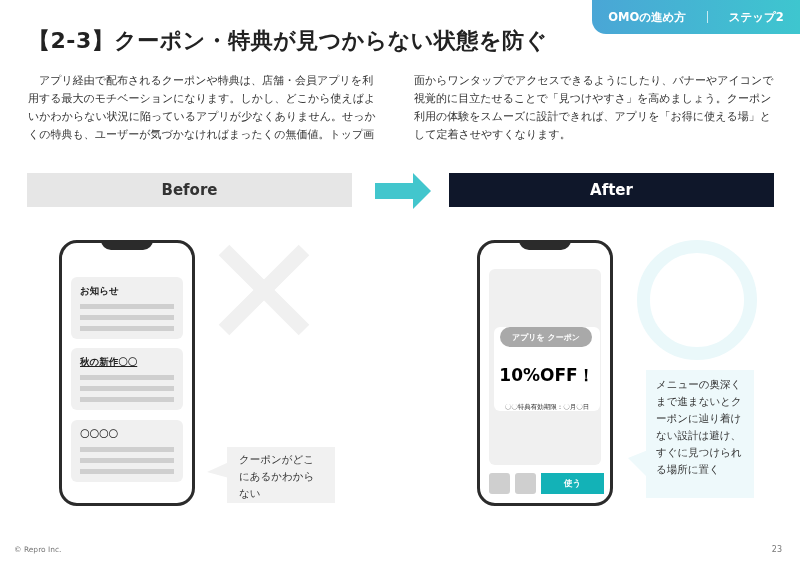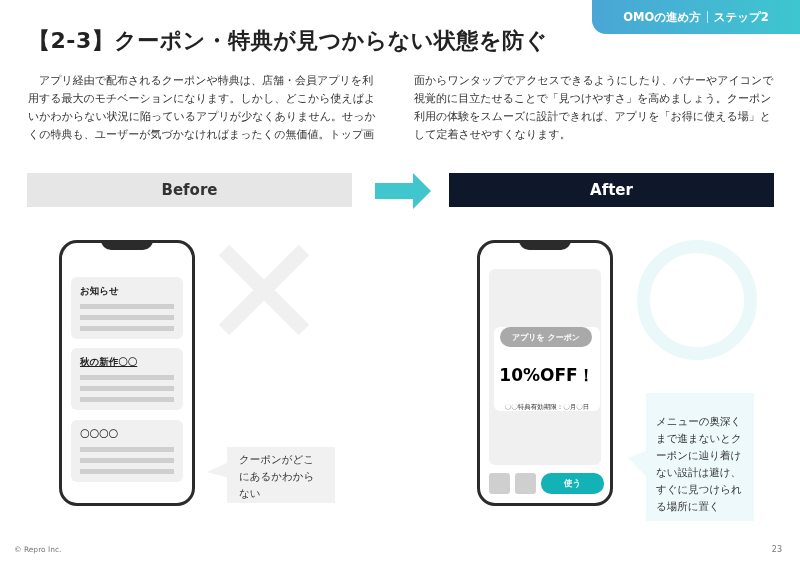--- a/index.html
+++ b/index.html
@@ -4,21 +4,21 @@
 <style>
   * { box-sizing: border-box; margin: 0; padding: 0; }
   html, body { width: 800px; height: 566px; background: #ffffff; overflow: hidden; }
   body { position: relative; font-family: "DejaVu Sans", "Liberation Sans", sans-serif; color: #222; }
 
   .header-tab {
     position: absolute; right: 0; top: 0; width: 208px; height: 34px;
     background: linear-gradient(90deg, #4aa6d6 0%, #3ec6cf 100%);
     border-bottom-left-radius: 14px;
     color: #fff; font-size: 11.5px; font-weight: bold;
-    display: flex; align-items: center; justify-content: center; gap: 6px;
+    display: flex; align-items: center; justify-content: center; gap: 21px;
   }
   .header-tab .sep { width: 1px; height: 12px; background: rgba(255,255,255,0.7); }
 
   .page-title {
     position: absolute; left: 28px; top: 26px;
     font-size: 22px; font-weight: bold; color: #222; letter-spacing: 0.5px;
   }
 
   .intro { position: absolute; top: 72px; font-size: 11px; line-height: 18px; color: #333; }
   .intro.left { left: 28px; width: 356px; text-indent: 11px; }
@@ -57,22 +57,22 @@
   .big-x { position: absolute; left: 216px; top: 242px; width: 96px; height: 96px; }
 
   .bubble {
     position: absolute; font-size: 10.5px; line-height: 17px; color: #333;
   }
   .bubble.before {
     left: 227px; top: 447px; width: 108px; height: 56px;
     background: #f1f1f1; padding: 4px 12px;
   }
   .bubble.after {
-    left: 646px; top: 393px; width: 108px; height: 128px;
-    background: #eef9fb; padding: 20px 10px;
+    left: 646px; top: 370px; width: 108px; height: 128px;
+    background: #eef9fb; padding: 6px 10px;
   }
   .bubble-tail { position: absolute; }
 
   .screen-panel {
     position: absolute; left: 9px; top: 26px; width: 112px; height: 196px;
     background: #f0f0f0; border-radius: 6px;
   }
   .coupon {
     position: absolute; left: 14px; top: 84px; width: 106px; height: 84px;
     background: #fff; border-radius: 6px;
@@ -87,21 +87,21 @@
     position: absolute; left: 14px; top: 121px; width: 106px; text-align: center;
     font-size: 17px; font-weight: bold; color: #000000;
   }
   .coupon-expiry {
     position: absolute; left: 14px; top: 160px; width: 106px; text-align: center;
     font-size: 6.5px; color: #333;
   }
   .tab-sq { position: absolute; top: 230px; width: 21px; height: 21px; background: #cfcfcf; border-radius: 3px; }
   .use-btn {
     position: absolute; left: 61px; top: 230px; width: 63px; height: 21px;
-    background: #13b2b7; color: #fff; border-radius: 10px;
+    background: #13b2b7; color: #fff; border-radius: 0;
     font-size: 8.5px; font-weight: bold;
     display: flex; align-items: center; justify-content: center;
   }
 
   .big-o {
     position: absolute; left: 637px; top: 240px; width: 120px; height: 120px;
     border: 13px solid #eaf8fa; border-radius: 50%;
   }
 
   .footer-left { position: absolute; left: 14px; bottom: 12px; font-size: 7.5px; color: #777; }

